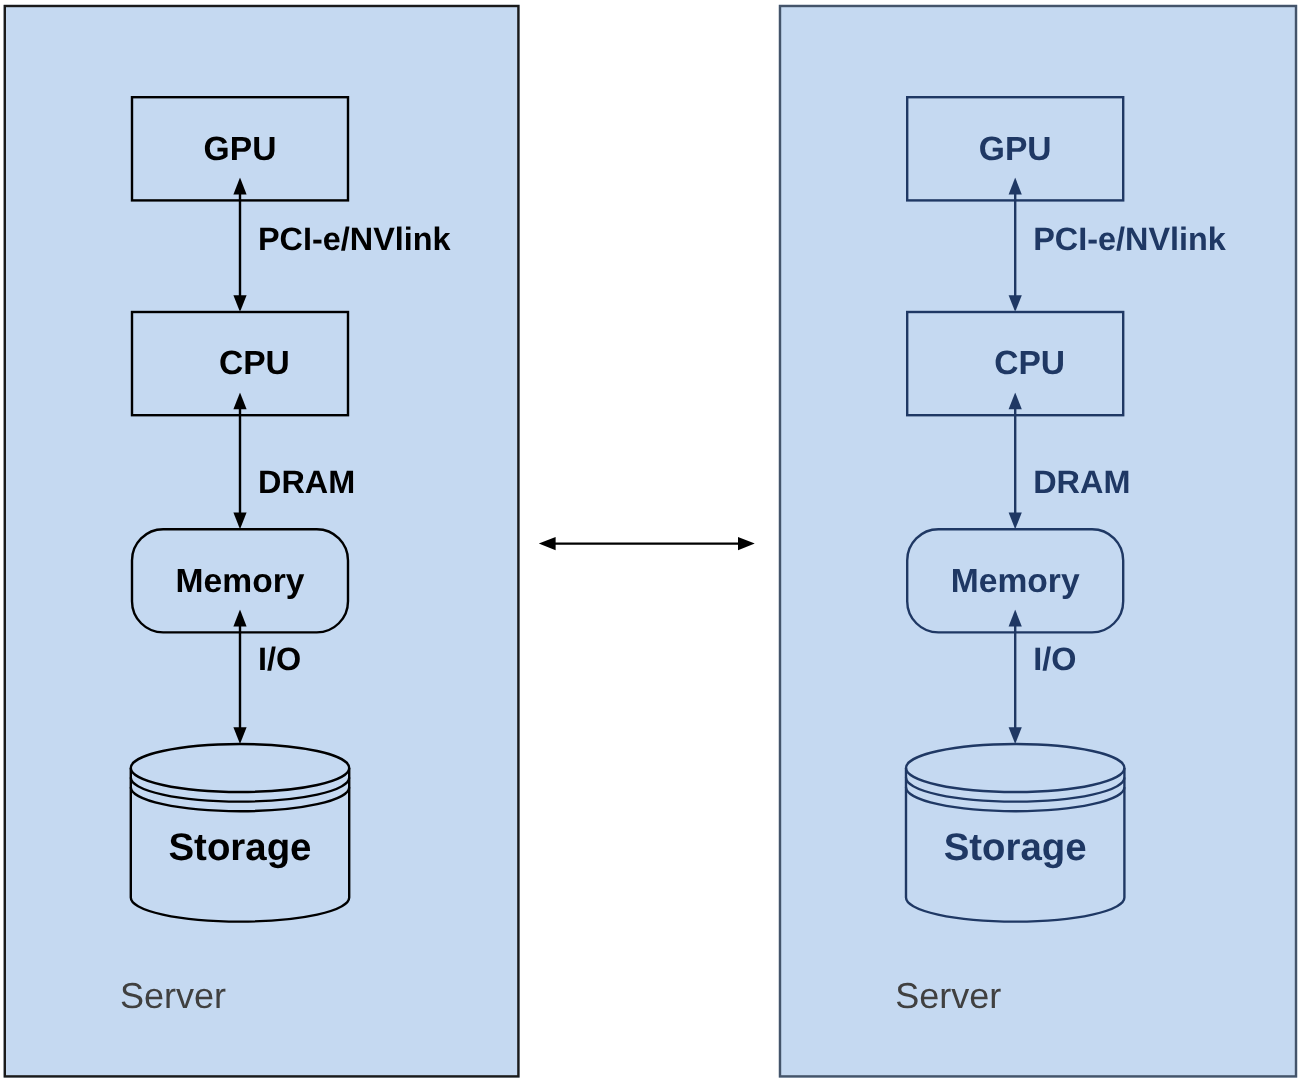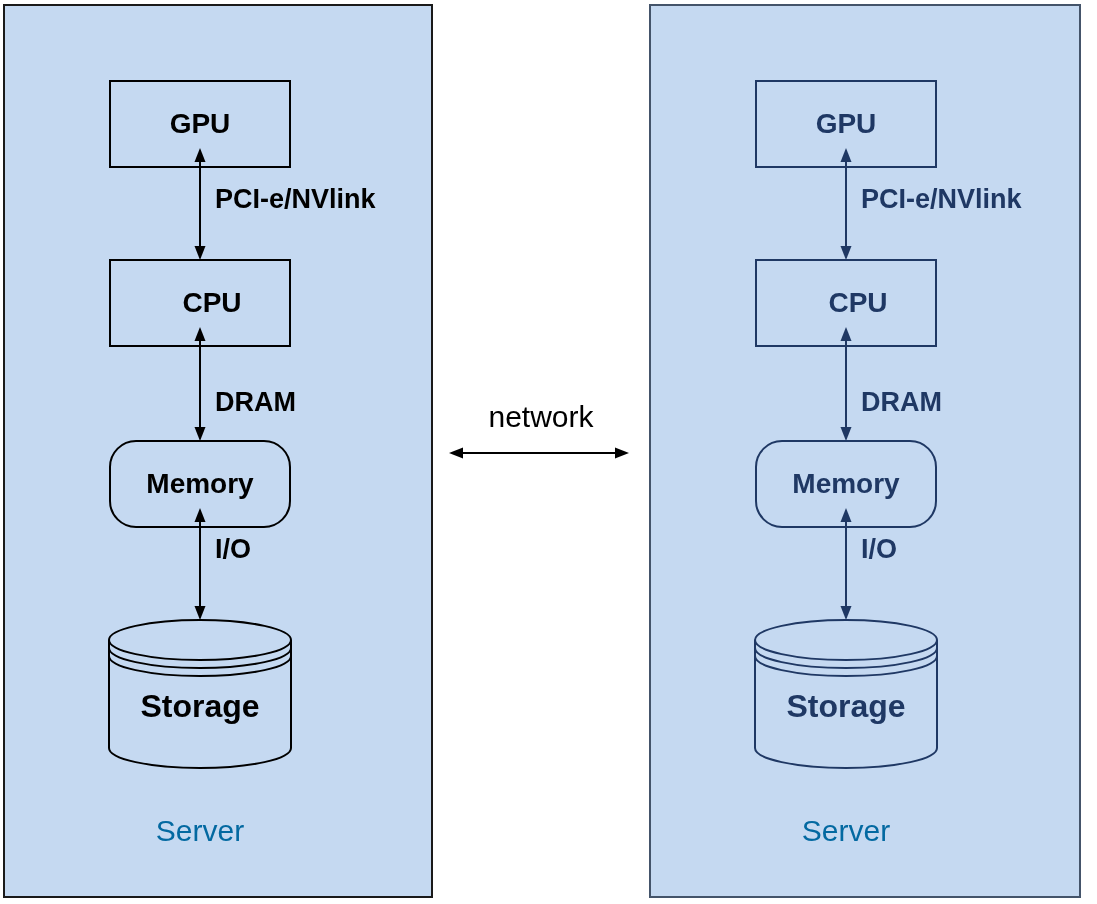--- a/index.html
+++ b/index.html
@@ -35,22 +35,22 @@
 
   .link-label{position:absolute;left:210px;font-size:27px;font-weight:bold;white-space:nowrap;text-align:right;}
   .link-label.l1{top:178px;}
   .link-label.l2{top:342px;margin-top:39px;}
   .link-label.l3{top:528px;}
 
   .cylinder{position:absolute;left:102px;top:612px;width:186px;height:152px;display:block;}
   .storage-label{position:absolute;left:102px;top:682px;width:186px;text-align:center;
                  font-size:32px;font-weight:bold;}
 
-  .server-label{position:absolute;left:95px;top:808px;width:200px;text-align:center;
-                font-size:30px;color:#0369a1;}
+  .server-label{position:absolute;left:95px;top:808px;width:200px;text-align:left;
+                font-size:30px;color:#404040;}
 
   .network-label{position:absolute;left:441px;top:400px;width:200px;text-align:center;
                  font-size:30px;color:var(--network-color);}
   .harrow{position:absolute;left:449px;top:445px;width:180px;height:16px;display:block;
           color:var(--network-color);}
 
   svg line{stroke:currentColor;stroke-width:2;}
   svg polygon{fill:currentColor;}
   svg .shape{stroke:currentColor;stroke-width:2;fill:none;}
 </style>
@@ -94,21 +94,20 @@
       <path class="shape" d="M 2,22 L 2,130 A 91 20 0 0 0 184,130 L 184,22"></path>
       <ellipse class="shape" cx="93" cy="22" rx="91" ry="20"></ellipse>
       <path class="shape" d="M 2,30 A 91 20 0 0 0 184,30"></path>
       <path class="shape" d="M 2,38 A 91 20 0 0 0 184,38"></path>
     </svg>
     <div class="storage-label">Storage</div>
 
     <div class="server-label">Server</div>
   </div>
 
-  <div class="network-label">network</div>
   <svg class="harrow" viewBox="0 0 180 16">
     <polygon points="0,8 14,2.5 14,13.5"></polygon>
     <line x1="8" y1="8" x2="172" y2="8"></line>
     <polygon points="180,8 166,2.5 166,13.5"></polygon>
   </svg>
 
   <div class="panel right">
     <div class="box gpu">
       <span>GPU</span>
     </div>

